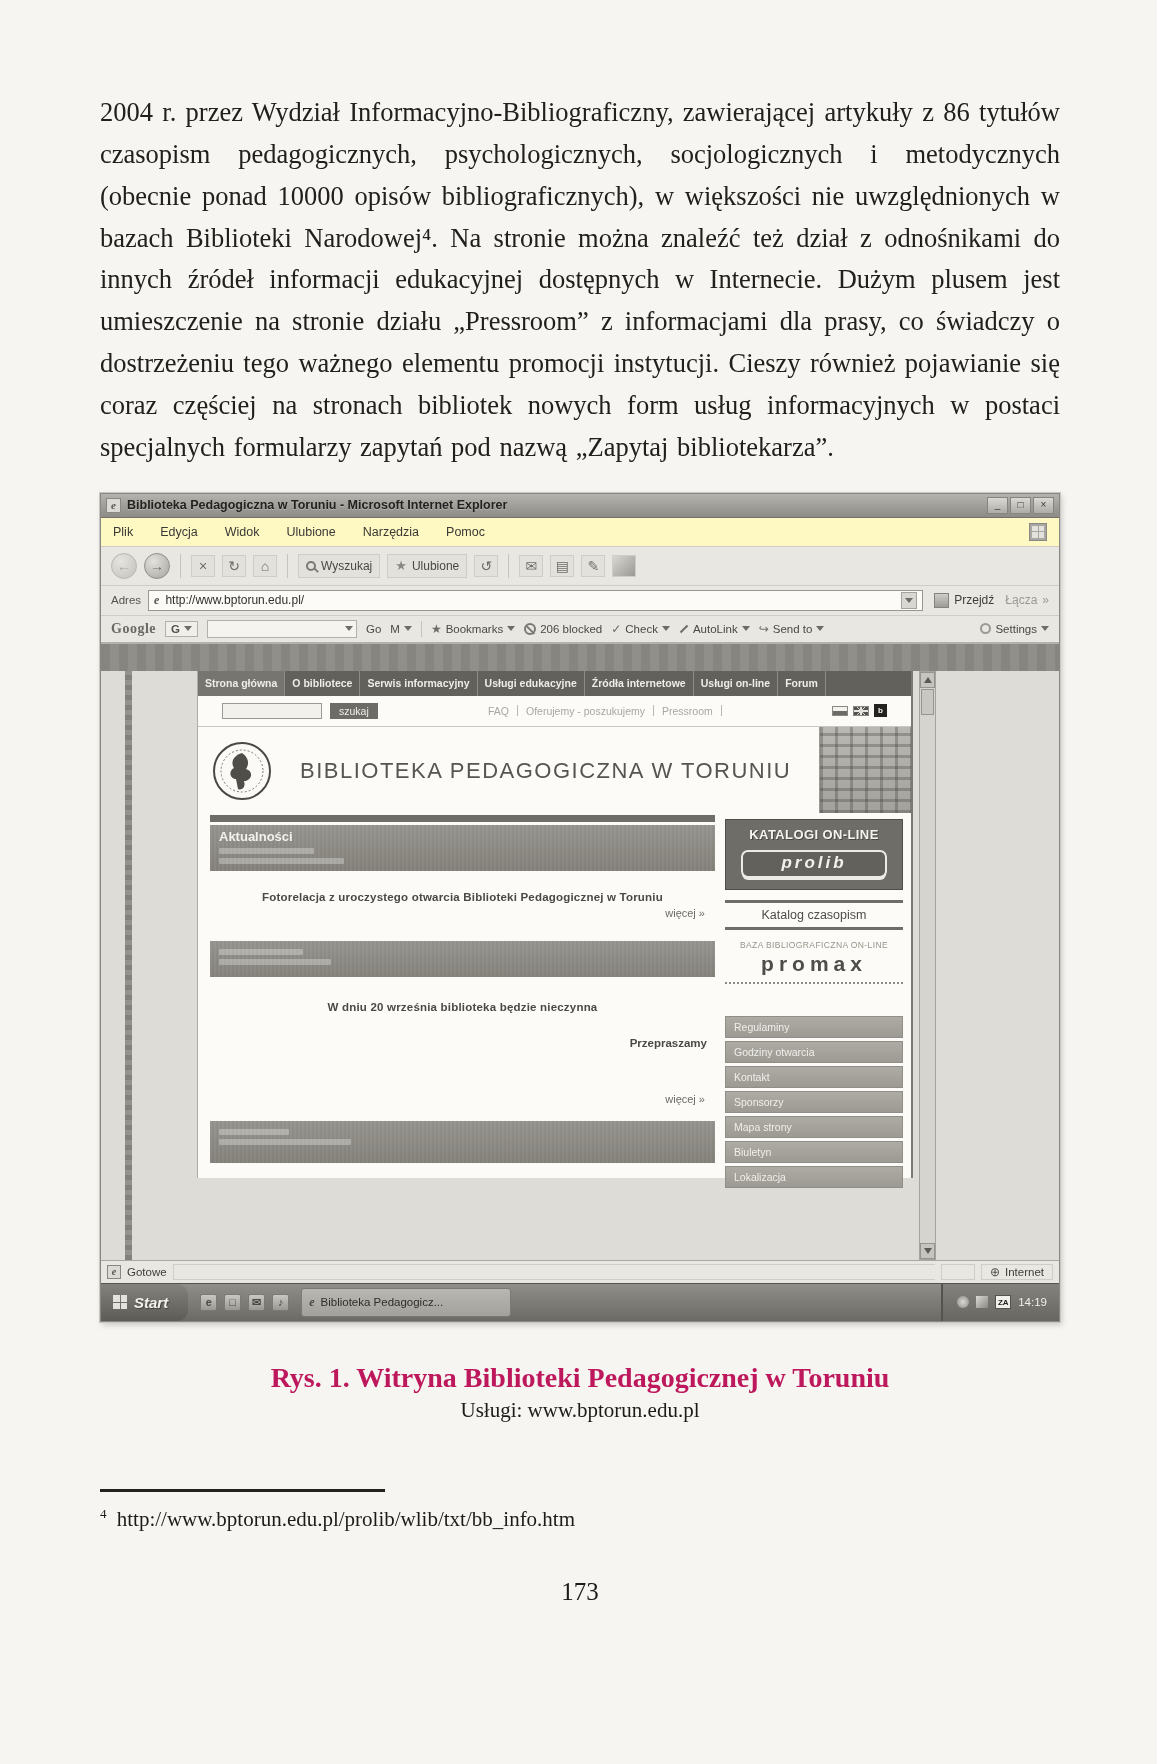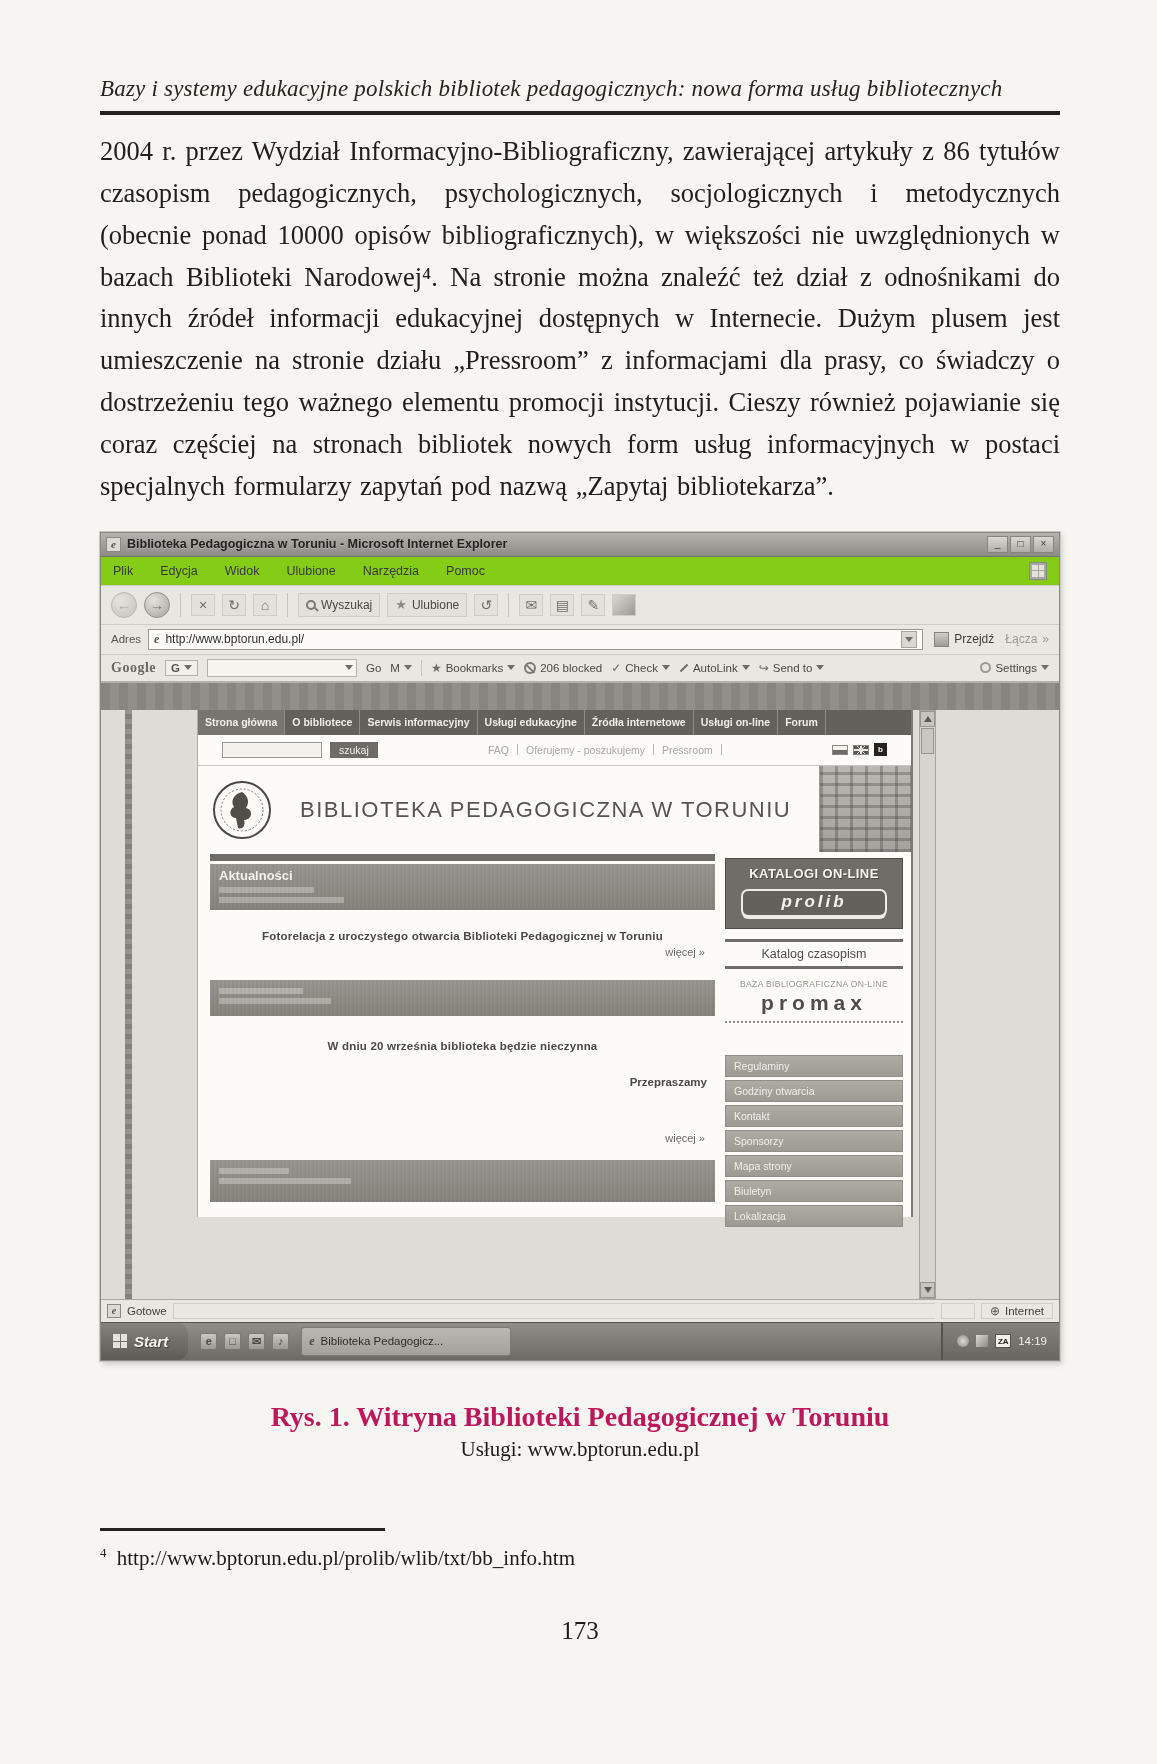--- a/index.html
+++ b/index.html
@@ -36,21 +36,21 @@
     background:linear-gradient(#b5b3ae,#8d8b86); border-bottom:1px solid #74726d;
   }
   .ie-page-ico { width:15px; height:15px; background:#dcdad5; border:1px solid #8a8883;
     display:flex; align-items:center; justify-content:center; font:bold italic 11px "Liberation Serif",serif; color:#55534e; }
   .title-text { flex:1; font-weight:bold; font-size:12.5px; color:#232220; text-shadow:0 1px 0 rgba(255,255,255,.25);
     white-space:nowrap; overflow:hidden; }
   .win-btns { display:flex; gap:2px; }
   .win-btn { width:21px; height:17px; background:linear-gradient(#dbd9d4,#aeaca6);
     border:1px solid #87857f; font-size:10px; line-height:14px; text-align:center; color:#3b3a36; }
 
-  .menubar { display:flex; align-items:center; gap:27px; padding:5px 12px; background:#84cc16;
+  .menubar { display:flex; align-items:center; gap:27px; padding:5px 12px; background:#fef9c3;
     border-bottom:1px solid #cfcdc7; font-size:12.5px; color:#3a3935; }
   .mb-spacer { flex:1; }
   .throbber { width:18px; height:18px; display:grid; grid-template:1fr 1fr / 1fr 1fr; gap:1px;
     background:#a9a7a1; border:1px solid #8a8883; padding:2px; }
   .throbber i, .winflag i { background:#e4e2dd; }
 
   .toolbar { display:flex; align-items:center; gap:7px; padding:6px 10px; background:#e9e7e2;
     border-bottom:1px solid #cfcdc7; }
   .navcirc { width:26px; height:26px; border-radius:50%;
     background:radial-gradient(circle at 35% 30%, #e4e2dd, #a6a49e); border:1px solid #908e88;
@@ -215,21 +215,20 @@
   .tray-za { width:16px; height:14px; background:#f0efeb; border:1px solid #55534e;
     font:bold 8px "Liberation Sans",sans-serif; font-style:normal; color:#23221f;
     display:flex; align-items:center; justify-content:center; }
   .tray-time { font-size:11.5px; color:#f0efeb; }
 </style>
 </head>
 <body>
 
 <div class="page">
 
-  <div class="running-head">Bazy i systemy edukacyjne polskich bibliotek pedagogicznych: nowa forma usług bibliotecznych</div>
 
   <p class="body-text">2004 r. przez Wydział Informacyjno-Bibliograficzny, zawierającej artykuły z 86 tytułów czasopism pedagogicznych, psychologicznych, socjologicznych i metodycznych (obecnie ponad 10000 opisów bibliograficznych), w większości nie uwzględnionych w bazach Biblioteki Narodowej⁴. Na stronie można znaleźć też dział z odnośnikami do innych źródeł informacji edukacyjnej dostępnych w Internecie. Dużym plusem jest umieszczenie na stronie działu „Pressroom” z informacjami dla prasy, co świadczy o dostrzeżeniu tego ważnego elementu promocji instytucji. Cieszy również pojawianie się coraz częściej na stronach bibliotek nowych form usług informacyjnych w postaci specjalnych formularzy zapytań pod nazwą „Zapytaj bibliotekarza”.</p>
 
   <div class="figure">
 
     <div class="titlebar">
       <span class="ie-page-ico">
           <i>e</i>
         </span>
       <span class="title-text">Biblioteka Pedagogiczna w Toruniu - Microsoft Internet Explorer</span>

